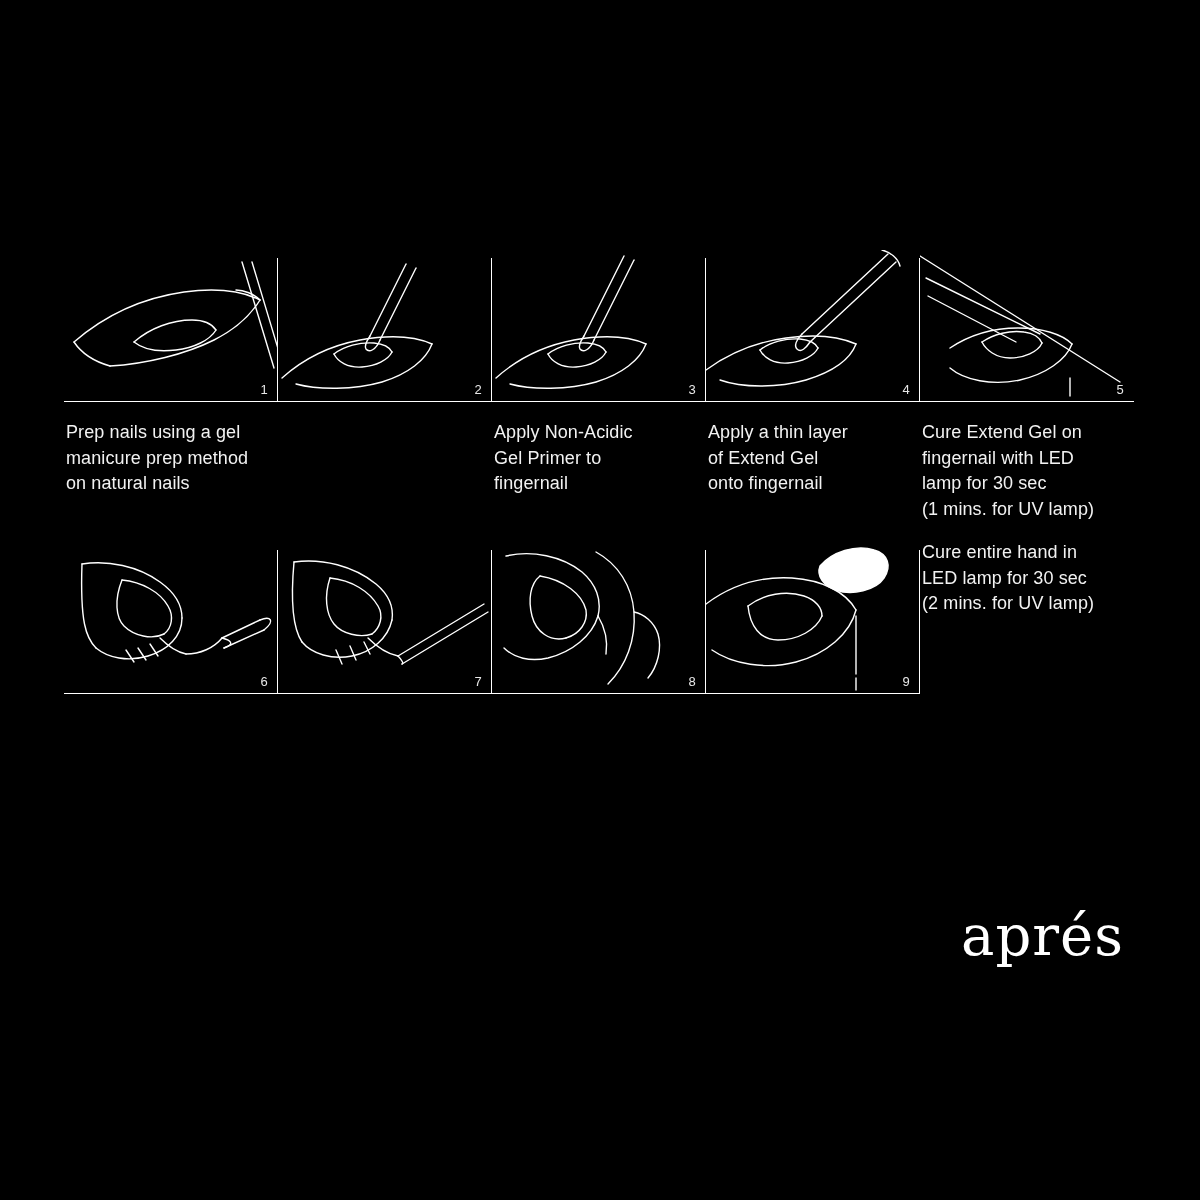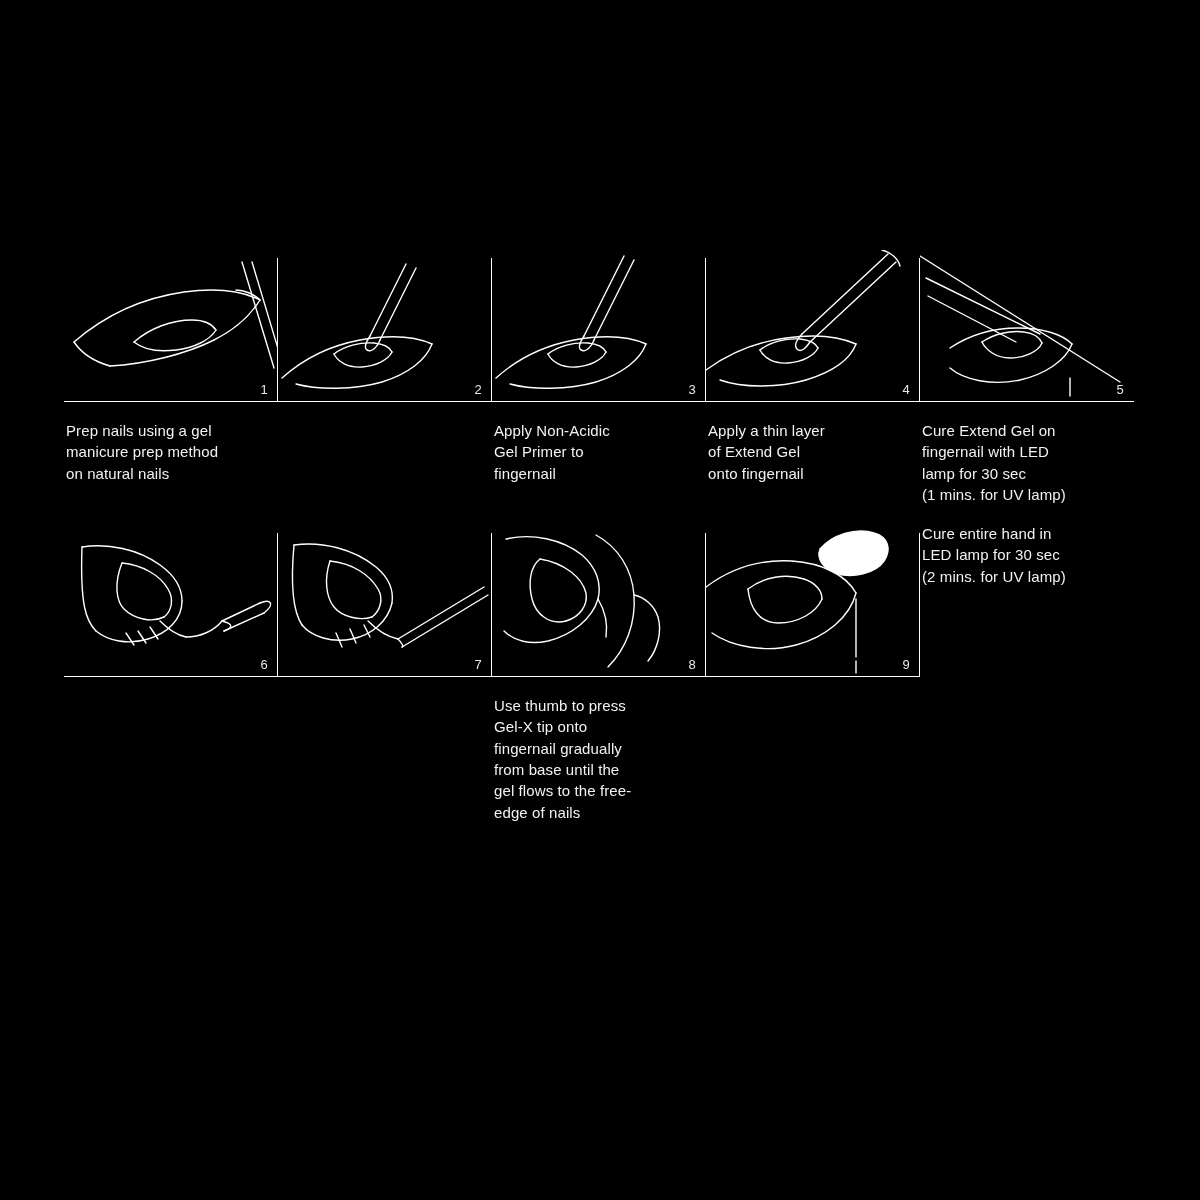--- a/index.html
+++ b/index.html
@@ -64,21 +64,21 @@
   .step-num {
     position: absolute;
     right: 10px;
     bottom: 4px;
     font-size: 13px;
     color: #e8e8e8;
     letter-spacing: 0.2px;
   }
   .caption {
     padding: 18px 22px 0 2px;
-    font-size: 15px;
+    font-size: 18px;
     line-height: 1.42;
     color: #f2f2f2;
     white-space: pre-line;
     letter-spacing: 0.1px;
   }
 
   
   .brand {
     position: absolute;
     right: 76px;
@@ -232,26 +232,20 @@
           <path d="M14 14 C40 8, 70 14, 90 30 C104 42, 110 58, 106 74"></path>
           <path d="M106 74 C100 94, 80 110, 56 116 C38 120, 22 116, 12 106"></path>
           <path d="M48 34 C72 38, 90 52, 94 68 C96 80, 88 92, 74 96"></path>
           <path d="M74 96 C58 100, 44 90, 40 74 C36 58, 38 42, 48 34"></path>
           <path d="M104 10 C126 22, 140 44, 142 70 C144 98, 134 124, 116 142"></path>
           <path d="M142 70 C152 72, 162 80, 166 92 C170 106, 166 124, 156 136"></path>
           <path d="M106 74 C112 84, 116 98, 114 112"></path>
         </svg>
         <span class="step-num">8</span>
       </div>
-      <div class="caption">Use thumb to press
-Gel-X tip onto
-fingernail gradually
-from base until the
-gel flows to the free-
-edge of nails</div>
     </div>
 
     <div class="step">
       <div class="illus sep" style="margin-top:20px;">
         <svg width="214" height="152" viewBox="0 0 214 152" fill="none" stroke="#ffffff" stroke-width="1.4" stroke-linecap="round" stroke-linejoin="round">
           <path d="M0 62 C24 44, 54 34, 86 36 C116 38, 140 50, 150 68"></path>
           <path d="M150 68 C144 92, 120 112, 90 120 C60 128, 26 122, 6 108"></path>
           <path d="M42 64 C58 52, 80 48, 98 54 C110 58, 116 66, 116 74"></path>
           <path d="M116 74 C110 88, 92 98, 72 98 C54 98, 44 84, 42 64"></path>
           <path d="M114 24 C126 10, 150 2, 168 8 C182 12, 186 24, 178 36 C170 48, 146 54, 130 48 C118 44, 110 34, 114 24 Z" fill="#ffffff" stroke="#ffffff"></path>
@@ -263,14 +257,15 @@
     </div>
 
     <div class="step">
       <div class="caption">Cure entire hand in
 LED lamp for 30 sec
 (2 mins. for UV lamp)</div>
     </div>
 
   </div>
 
+  <div class="brand">aprés</div>
 
 </div>
 
 </body></html>

